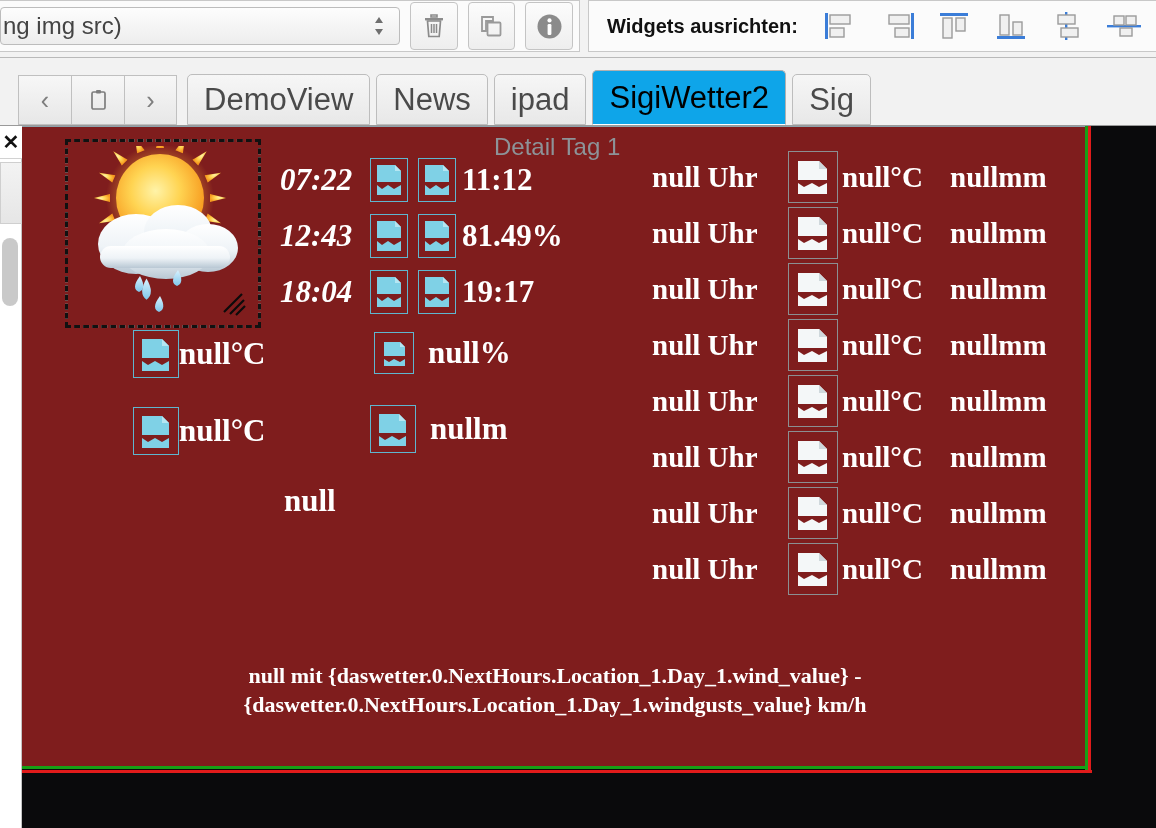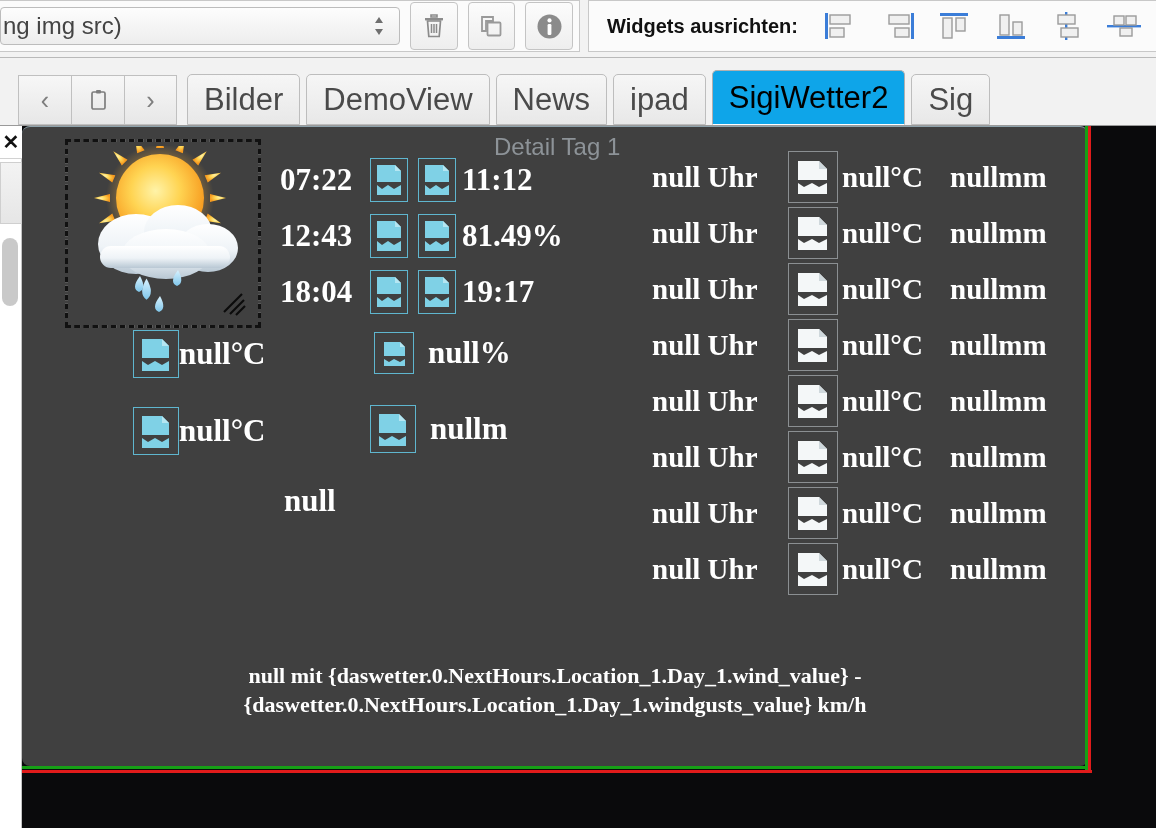--- a/index.html
+++ b/index.html
@@ -138,24 +138,23 @@
     position: absolute; left: 2px; top: 112px;
     width: 16px; height: 68px;
     background: #c9c9c9;
     border-radius: 8px;
   }
 
   
   .canvas {
     position: absolute; left: 22px; top: 126px;
     width: 1066px; height: 640px;
-    background: #404040;
+    background: #7f1d1d;
     border-top: 1px solid #8ea2ab;
     overflow: hidden;
-    border-radius: 8px;
   }
   .guide-v {
     position: absolute; top: 126px;
     width: 3px; height: 646px;
     z-index: 5;
   }
   .guide-h {
     position: absolute; left: 22px;
     height: 3px;
     z-index: 5;
@@ -200,21 +199,21 @@
   .brk.teal { border: 1px solid #5fb6cf; }
   .brk.grey { border: 1px solid #8b8f92; }
 
   
   .sun-rows { position: absolute; left: 280px; top: 152px; }
   .sun-row {
     display: flex; align-items: center;
     height: 56px;
     font-size: 31px;
   }
-  .sun-row .lbl { width: 82px; text-align: left; }
+  .sun-row .lbl { width: 82px; text-align: left; font-style: italic; }
   .sun-row .rbl { margin-left: 6px; white-space: nowrap; }
 
   
   .stat-item { position: absolute; display: flex; align-items: center; font-size: 31px; }
 
   
   .hours { position: absolute; left: 652px; top: 150px; }
   .hour-row {
     display: flex; align-items: center;
     height: 56px;
@@ -333,23 +332,20 @@
       <svg width="17" height="22" viewBox="0 0 17 22">
         <rect x="2" y="3" width="13" height="17" rx="1.5" fill="none" stroke="#7e7e7e" stroke-width="1.7"></rect>
         <rect x="6" y="1" width="5" height="3.4" rx="1" fill="#7e7e7e"></rect>
       </svg>
     </div>
     <div class="navbtn">
       <span>›</span>
     </div>
   </div>
   <div class="tabs">
-    <div class="tab">
-        <span>Bilder</span>
-      </div>
     <div class="tab">
         <span>DemoView</span>
       </div>
     <div class="tab">
         <span>News</span>
       </div>
     <div class="tab">
         <span>ipad</span>
       </div>
     <div class="tab active">

